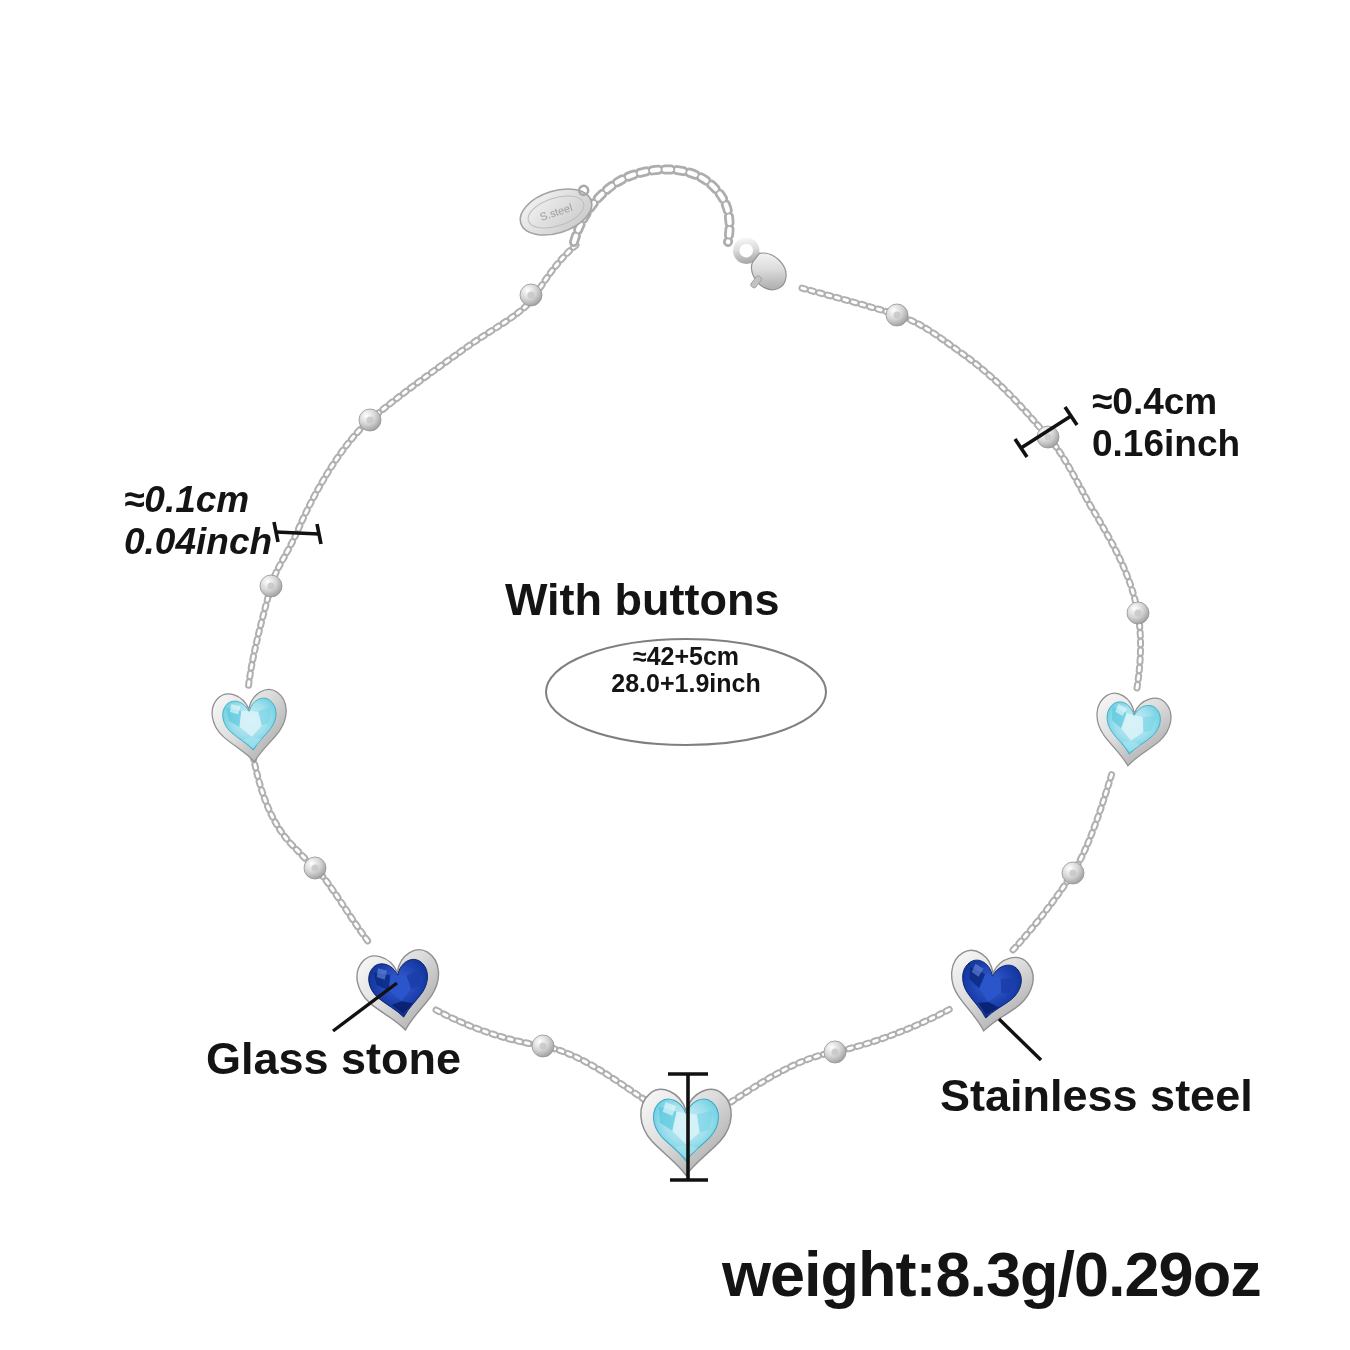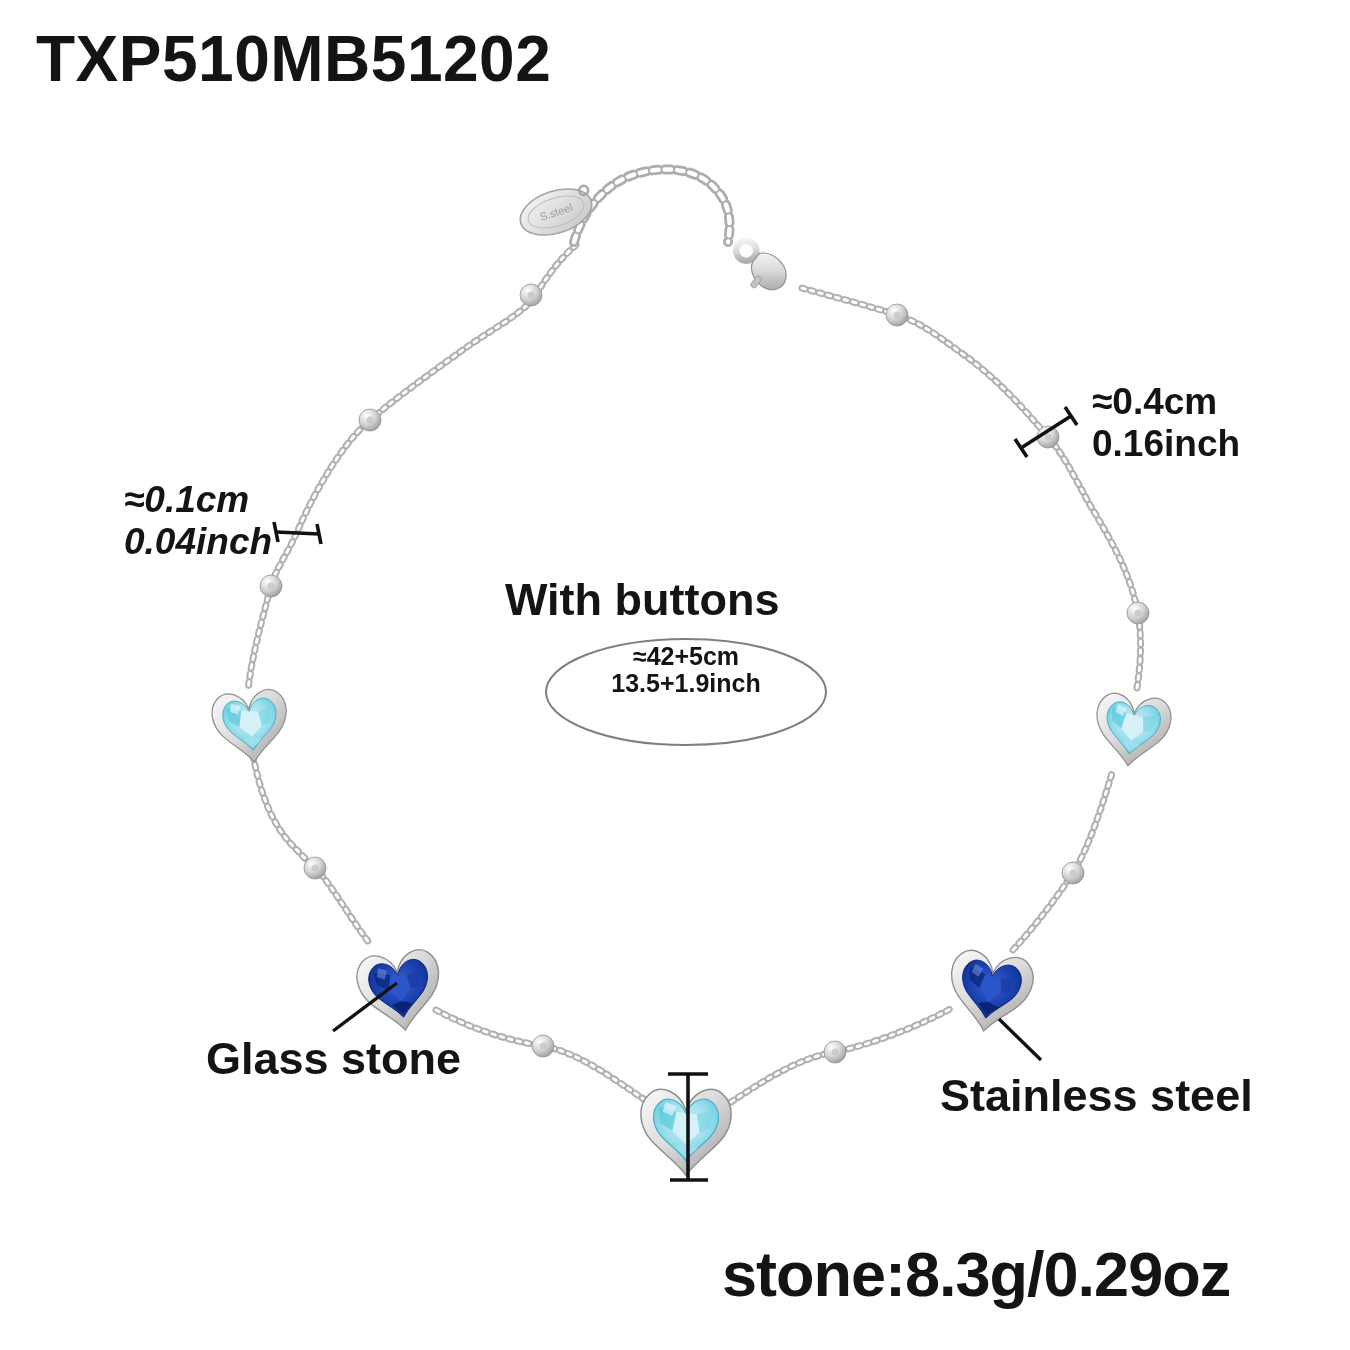--- a/index.html
+++ b/index.html
@@ -194,39 +194,38 @@
     <g class="tick" stroke-width="4">
       <line x1="688" y1="1074" x2="688" y2="1180"></line>
       <line x1="668" y1="1074" x2="708" y2="1074"></line>
       <line x1="670" y1="1180" x2="708" y2="1180"></line>
     </g>
 
     <line class="callout" x1="333" y1="1031" x2="397" y2="983"></line>
     <line class="callout" x1="999" y1="1019" x2="1041" y2="1060"></line>
   </svg>
 
-  <div class="label sku">TXP510MB51202</div>
 
   <div class="label ann bead-size">
     <div>≈0.4cm</div>
     <div>0.16inch</div>
   </div>
 
   <div class="label ann chain-size">
     <div>≈0.1cm</div>
     <div>0.04inch</div>
   </div>
 
   <div class="label with-buttons">With buttons</div>
 
   <div class="label len">
     <div>≈42+5cm</div>
-    <div>13.5+1.9inch</div>
+    <div>28.0+1.9inch</div>
   </div>
 
   <div class="label material glass">Glass stone</div>
   <div class="label material steel">Stainless steel</div>
 
   <div class="label pendant-size">
   </div>
 
-  <div class="label weight">stone:8.3g/0.29oz</div>
+  <div class="label weight">weight:8.3g/0.29oz</div>
 </div>
 
 </body></html>

